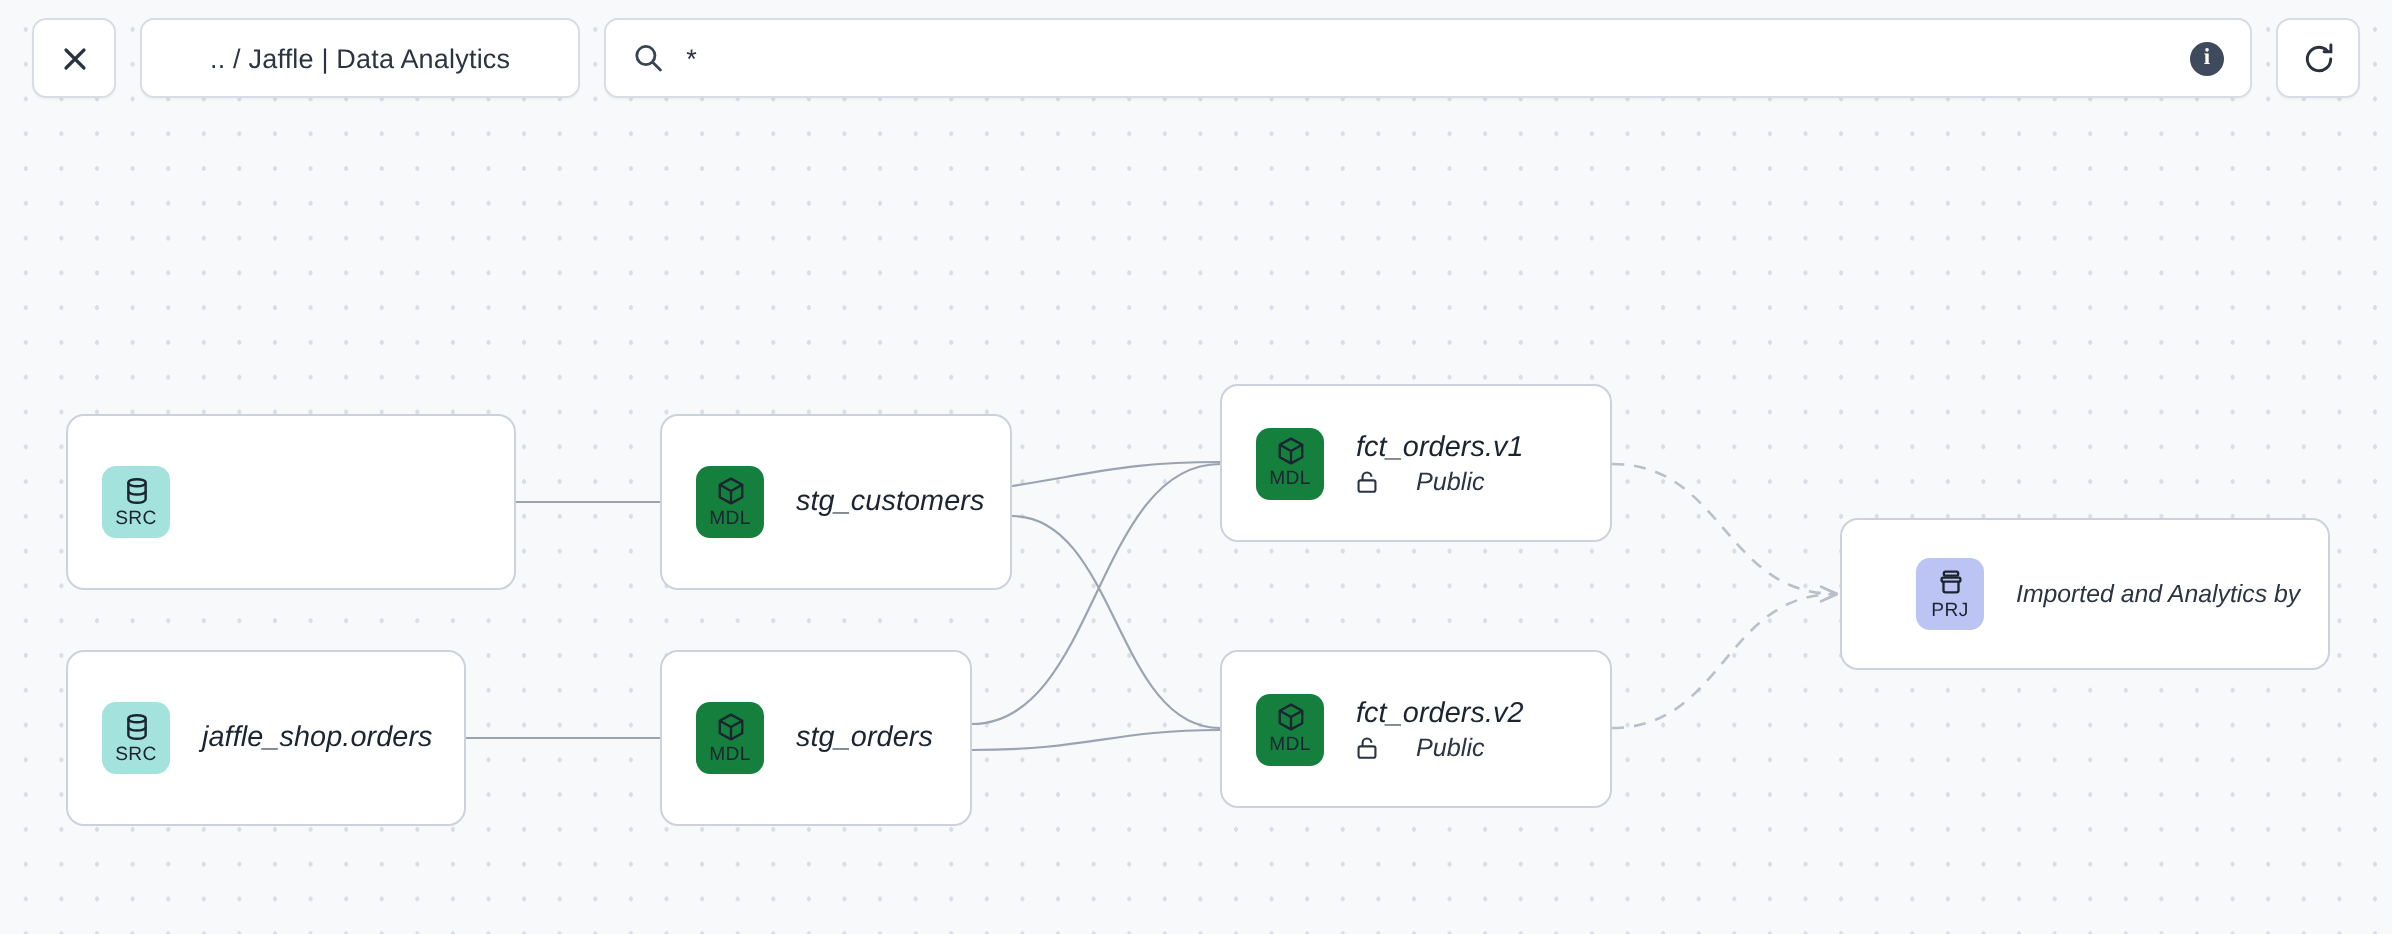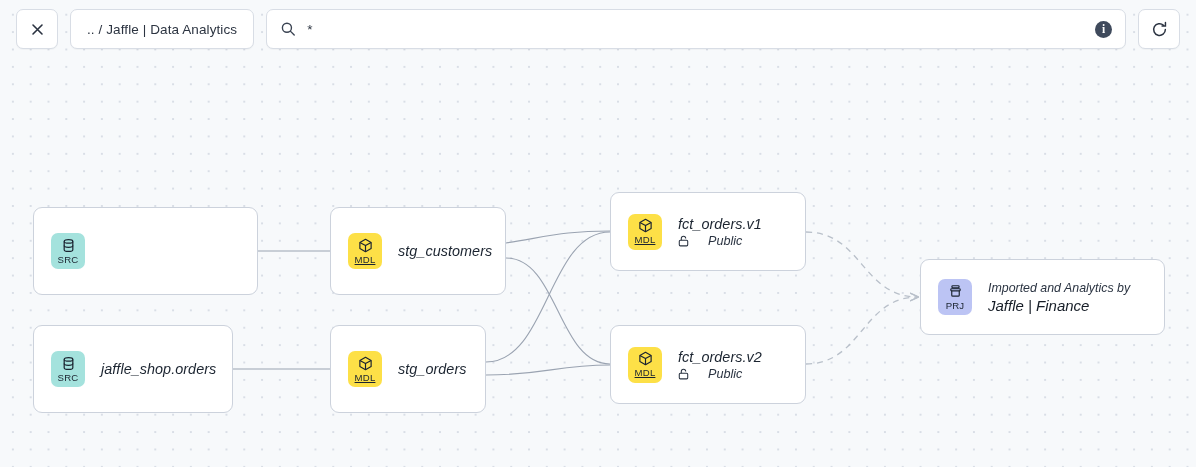--- a/index.html
+++ b/index.html
@@ -38,21 +38,21 @@
     height: 40px;
     display: flex;
     align-items: center;
     justify-content: center;
     cursor: pointer;
     color: #2a3240;
     box-shadow: 0 1px 1px rgba(16,24,40,.03);
   }
   #close-btn { width: 42px; flex: 0 0 42px; }
   #breadcrumb-btn {
-    padding: 0 16px;
+    padding: 0 34px;
     font-size: 13.5px;
     color: #2c3441;
     white-space: nowrap;
     letter-spacing: .1px;
   }
   #search-wrap {
     flex: 1 1 auto;
     height: 40px;
     background: #ffffff;
     border: 1px solid #d8dde5;
@@ -110,22 +110,22 @@
     border-radius: 7px;
     flex: 0 0 34px;
     display: flex;
     flex-direction: column;
     align-items: center;
     justify-content: center;
     gap: 0px;
     color: #1b2430;
   }
   .badge.src { background: #a4e2dd; }
-  .badge.mdl { background: #fde047; text-decoration: underline; }
-  .badge.prj { background: #bcc4f4; }
+  .badge.mdl { background: #15803d; }
+  .badge.prj { background: #bcc4f4; margin-left: 20px; }
   .badge svg { display: block; }
   .badge-text {
     font-size: 9.6px;
     font-family: "Liberation Sans", sans-serif;
     letter-spacing: .2px;
     line-height: 11px;
     margin-top: 1px;
   }
   .node-body { display: flex; flex-direction: column; justify-content: center; gap: 2px; font-style: italic; }
   .node-title {
@@ -286,21 +286,20 @@
       <div class="badge prj">
         <svg width="15" height="15" viewBox="0 0 16 16" fill="none" stroke="#1b2430" stroke-width="1.25" stroke-linejoin="round">
           <rect x="4.2" y="1.9" width="7.6" height="2.2" rx="0.8"></rect>
           <rect x="3.0" y="5.1" width="10" height="2.2" rx="0.8"></rect>
           <path d="M4.0 7.3 v4.6 a1.1 1.1 0 0 0 1.1 1.1 h5.8 a1.1 1.1 0 0 0 1.1 -1.1 V7.3"></path>
         </svg>
         <span class="badge-text">PRJ</span>
       </div>
       <div class="node-body">
         <div class="node-kicker">Imported and Analytics by</div>
-        <div class="node-main">Jaffle | Finance</div>
       </div>
     </div>
 
   </div>
 
   <div id="toolbar">
 
     <div class="tb-btn" id="close-btn">
       <svg width="15" height="15" viewBox="0 0 16 16" stroke="#2a3240" stroke-width="1.7" stroke-linecap="round">
         <path d="M3.2 3.2 L12.8 12.8 M12.8 3.2 L3.2 12.8"></path>

